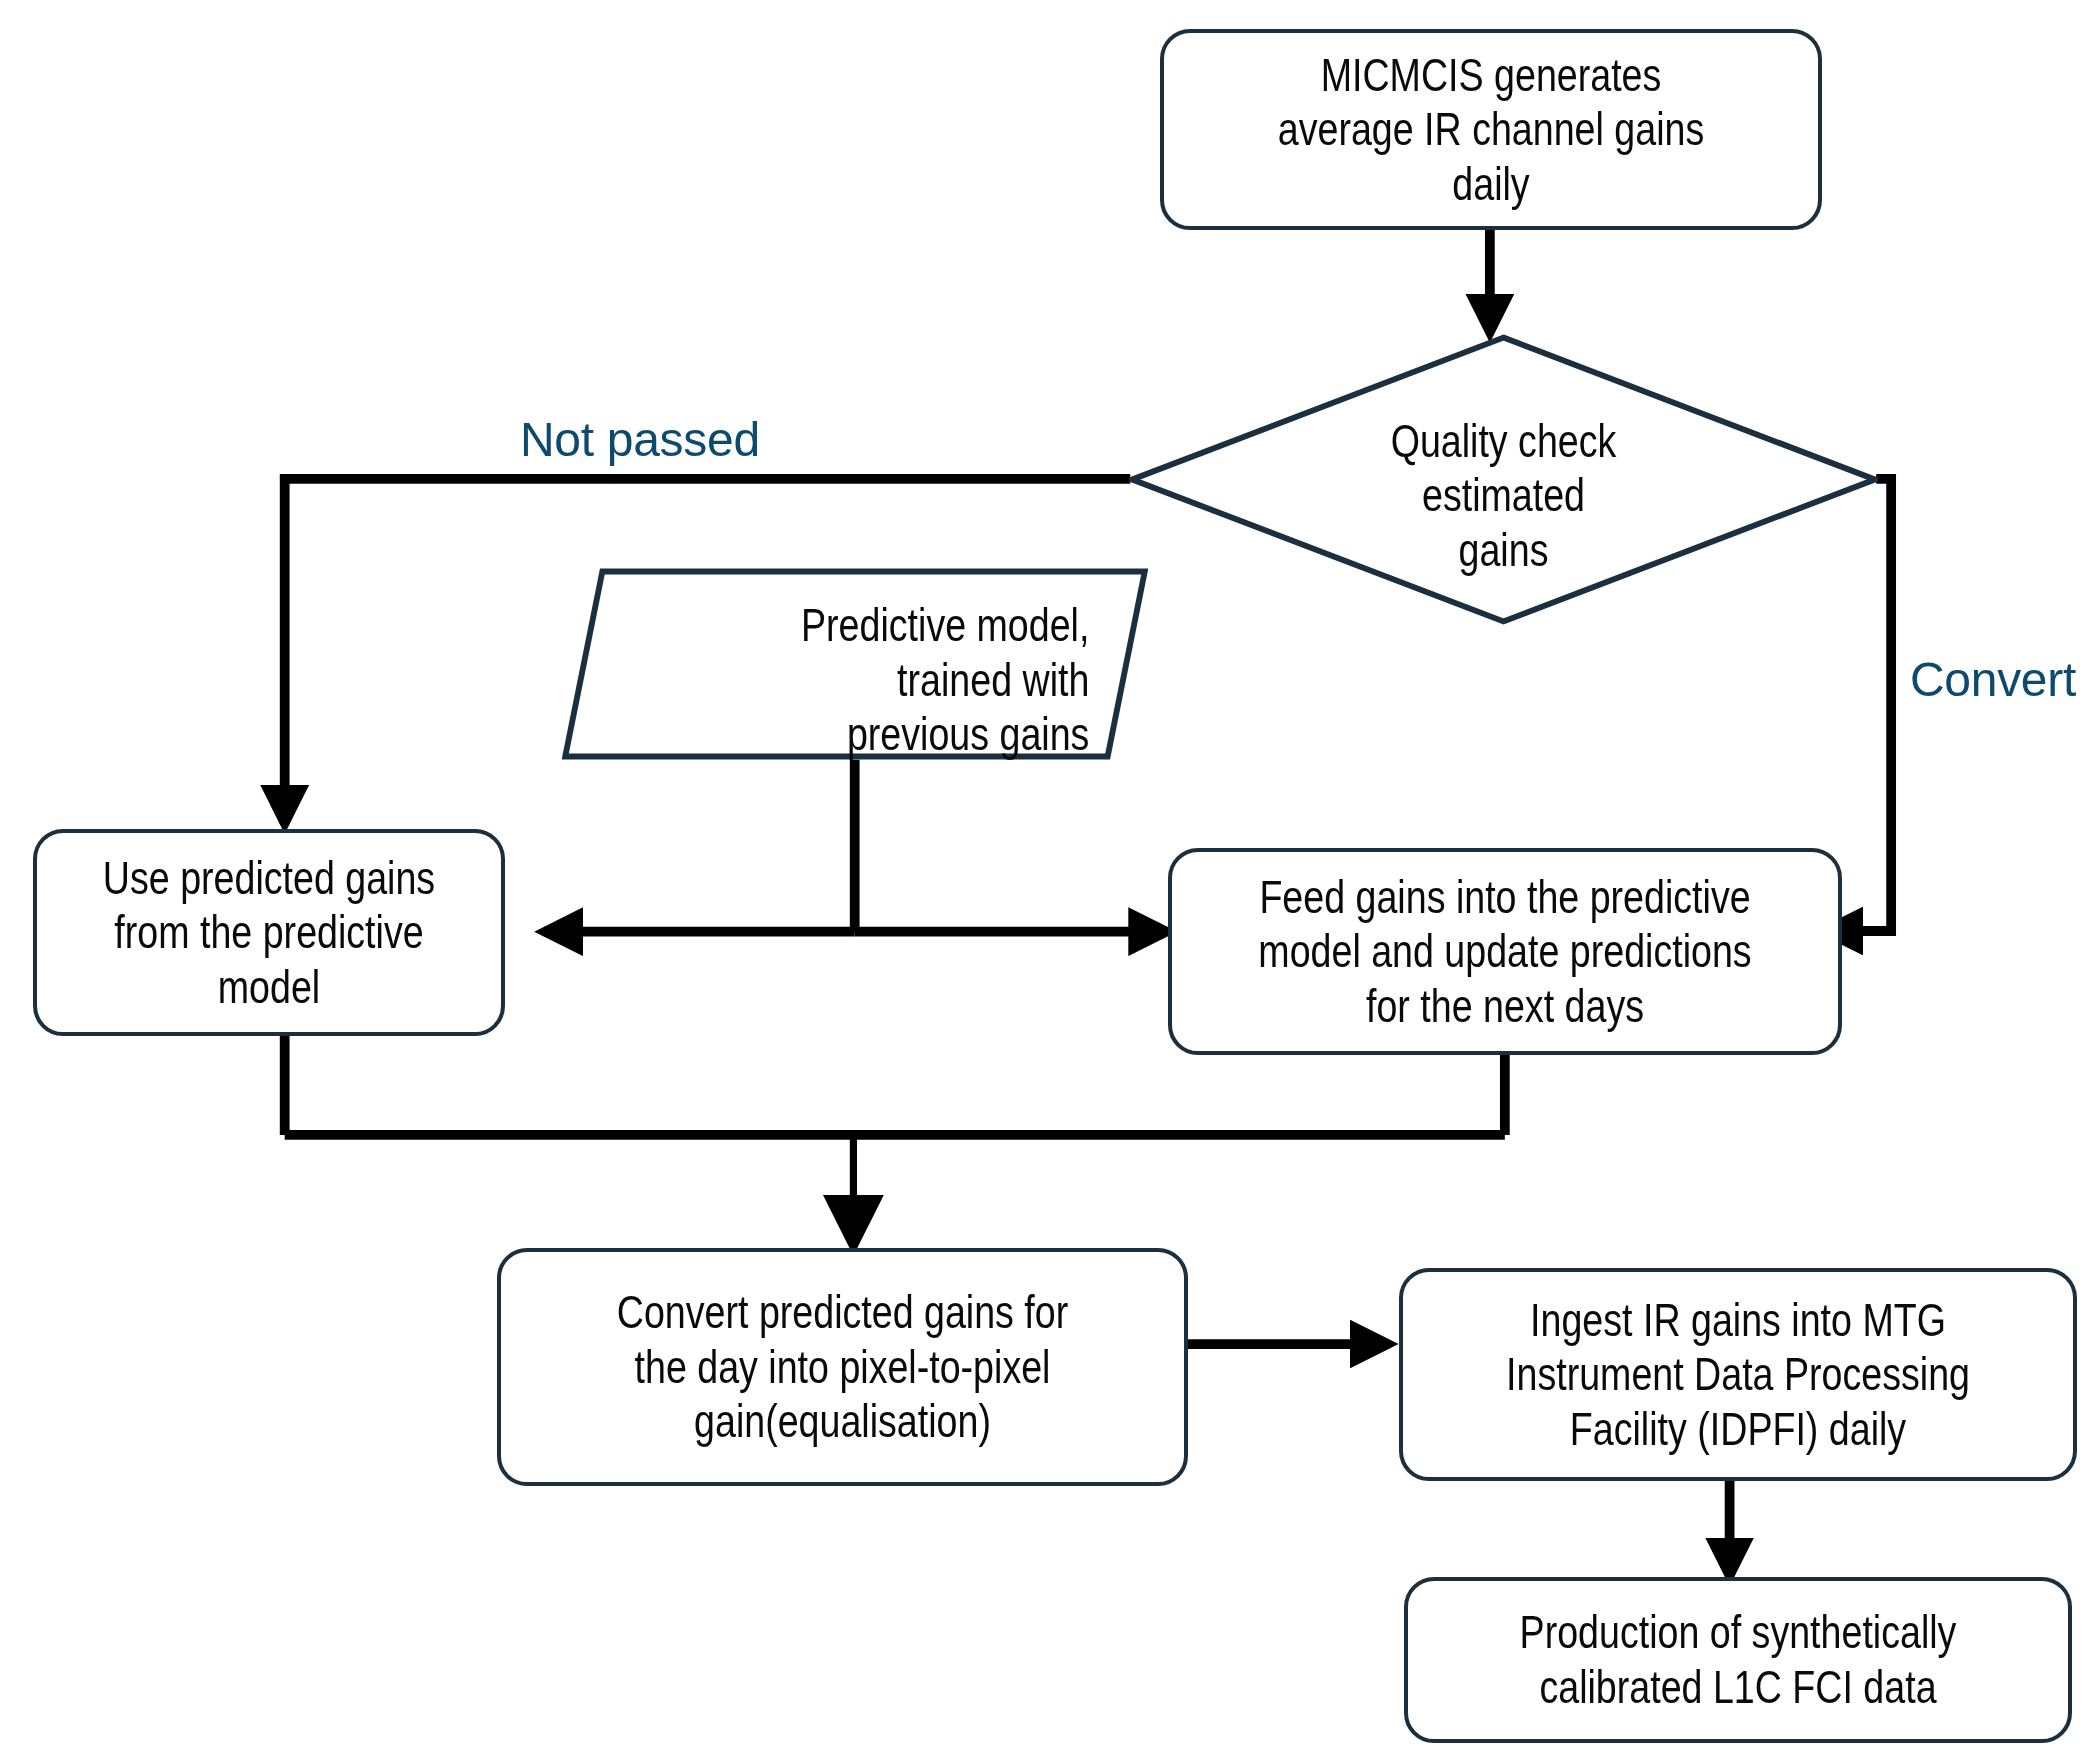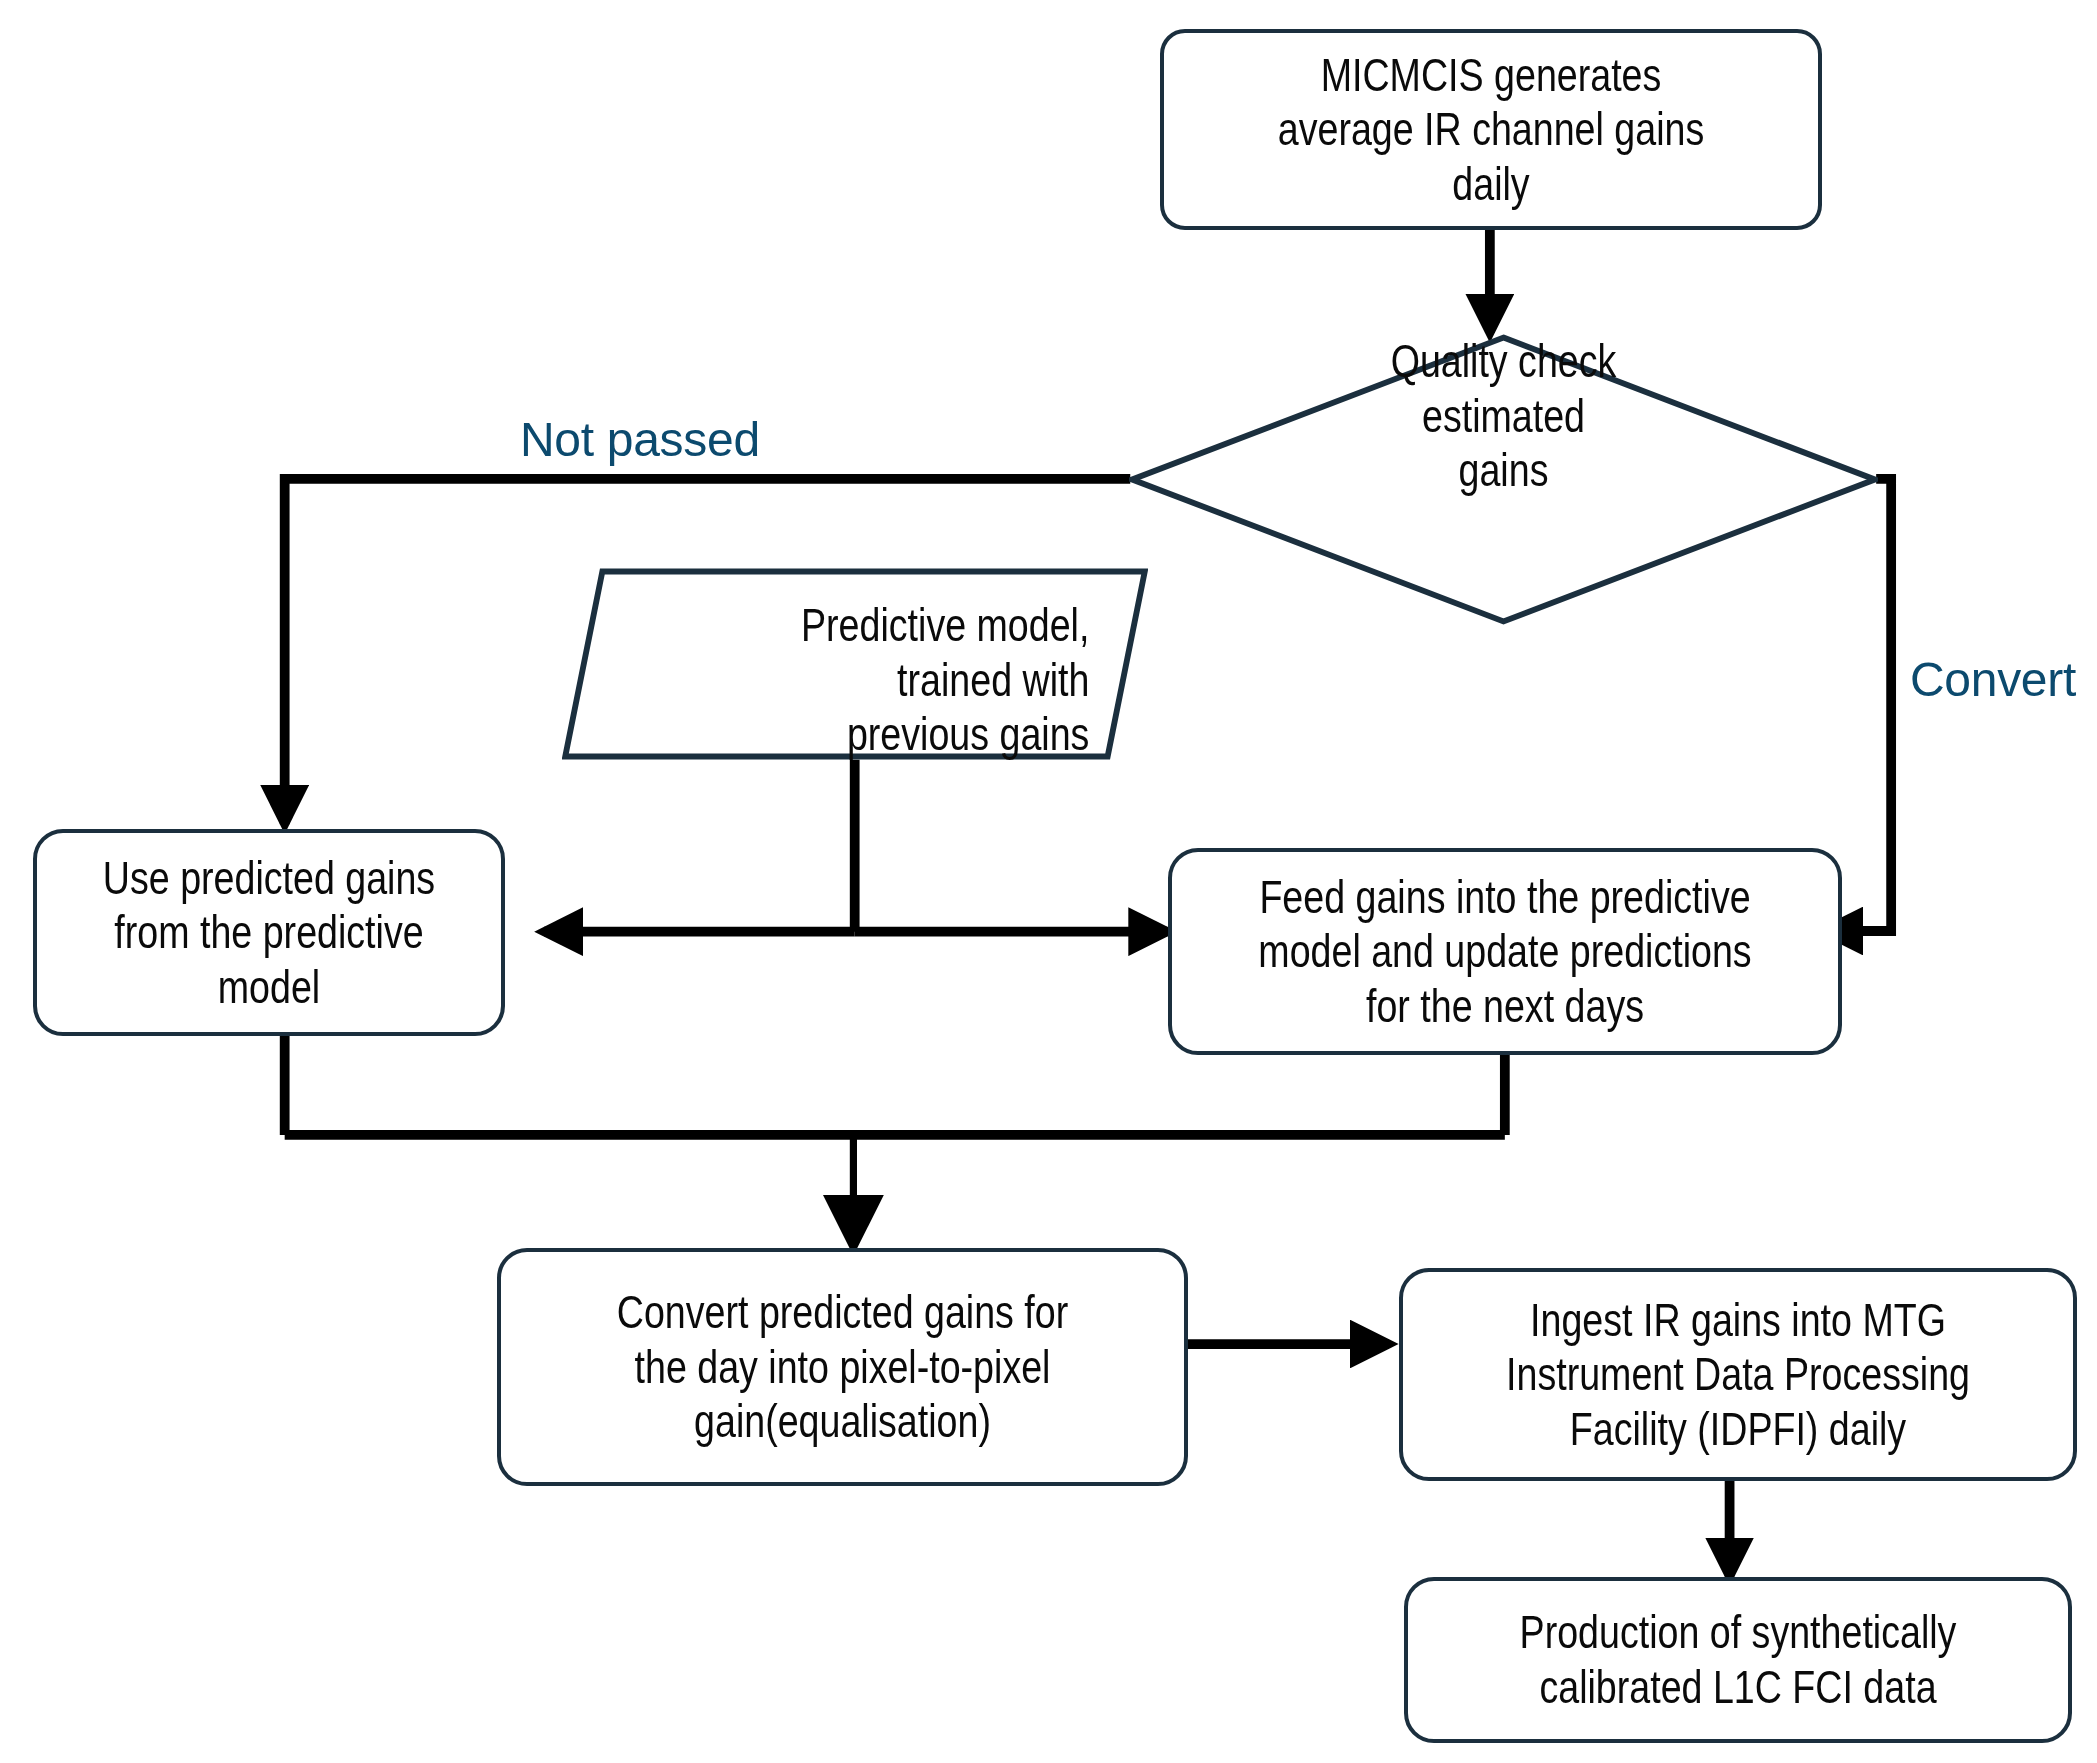--- a/index.html
+++ b/index.html
@@ -49,25 +49,25 @@
     font-size: 47px;
     color: #0a0a0a;
     width: 125%;
   }
   .diamond-wrap {
     position: absolute;
   }
   .diamond-label {
     position: absolute;
     left: 0;
-    top: 0;
+    top: 16px;
     width: 100%;
     height: 100%;
     display: flex;
-    align-items: flex-start;
+    align-items: center;
     justify-content: center;
     text-align: center;
   }
   .io-wrap {
     position: absolute;
   }
   .io-label {
     position: absolute;
     left: 0;
     top: 16px;
@@ -144,21 +144,21 @@
 
     <g>
       <path d="M 1823 2063 L 2132 2063" stroke="#000000" stroke-width="15" fill="none" marker-end="url(#arrow)"></path>
     </g>
 
     <g>
       <path d="M 2655 2207 L 2655 2420" stroke="#000000" stroke-width="15" fill="none" marker-end="url(#arrow)"></path>
     </g>
   </svg>
 
-  <div class="node proc" style="left:1160px; top:29px; width:662px; height:201px;border-radius:25px;">
+  <div class="node proc" style="left:1160px; top:29px; width:662px; height:201px;">
     <span class="node-label">MICMCIS generates
 average IR channel gains
 daily</span>
   </div>
 
   <div class="diamond-wrap" style="left:1129px; top:334px; width:749px; height:291px;">
     <svg width="749" height="291" viewBox="0 0 1150 446" xmlns="http://www.w3.org/2000/svg" style="position:absolute; left:0; top:0;">
       <polygon points="575,5 1145,223 575,441 5,223" fill="#ffffff" stroke="#1b2f3e" stroke-width="9"></polygon>
     </svg>
     <div class="diamond-label">

